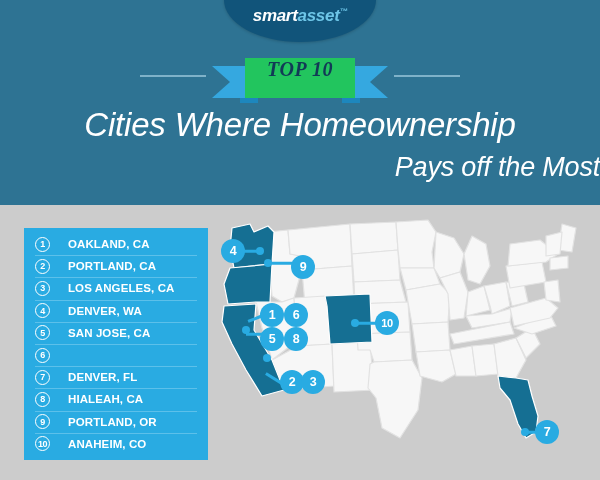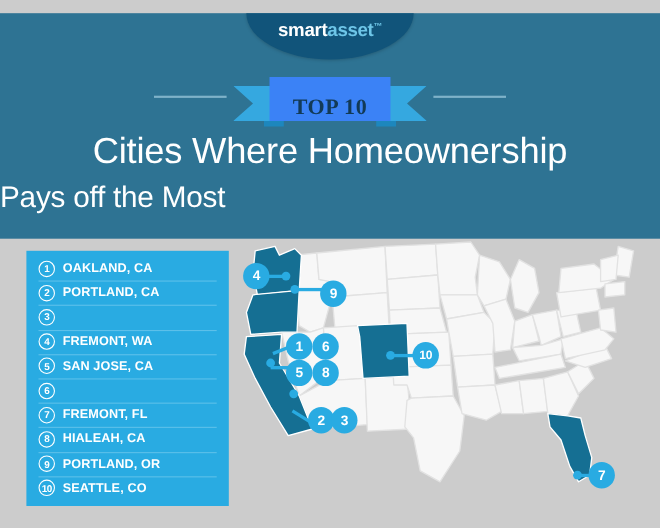--- a/index.html
+++ b/index.html
@@ -17,25 +17,26 @@
   #infographic {
     position: relative;
     width: 600px;
     height: 480px;
     background: #cccccc;
   }
 
   
   .header {
     position: absolute;
-    left: 0; top: 12px;
+    left: 0; top: 0;
     width: 600px;
     height: 205px;
     background: #2e7393;
     overflow: hidden;
+    font-style: italic;
   }
   .logo-pill {
     position: absolute;
     left: 50%;
     top: -34px;
     transform: translateX(-50%);
     width: 152px;
     height: 76px;
     border-radius: 0 0 76px 76px / 0 0 42px 42px;
     background: #11547a;
@@ -102,23 +103,23 @@
   .tail-shadow-left  { left: 240px; }
   .tail-shadow-right { right: 240px; }
 
   .ribbon-plate {
     position: absolute;
     left: 50%;
     top: 2px;
     transform: translateX(-50%);
     width: 110px;
     height: 40px;
-    background: #3b82f6;
+    background: #22c55e;
     display: flex;
-    align-items: flex-end;
+    align-items: flex-start;
     justify-content: center;
   }
   .ribbon-label {
     font-family: "Liberation Serif", serif;
     font-size: 20px;
     font-weight: 700;
     color: #123a56;
     letter-spacing: 0.5px;
   }
 
@@ -133,21 +134,21 @@
     font-size: 33px;
     font-weight: 300;
     letter-spacing: -0.2px;
     white-space: nowrap;
   }
   .title-sub {
     position: absolute;
     left: 0;
     top: 152px;
     width: 600px;
-    text-align: left;
+    text-align: right;
     color: #ffffff;
     font-size: 27px;
     font-weight: 300;
     letter-spacing: -0.2px;
     white-space: nowrap;
   }
 
   
   .list-panel {
     position: absolute;
@@ -185,21 +186,21 @@
     color: #ffffff;
     font-size: 9px;
     font-weight: 700;
     display: flex;
     align-items: center;
     justify-content: center;
     box-sizing: border-box;
     letter-spacing: -0.5px;
   }
   .rank-label {
-    margin-left: 7px;
+    margin-left: 18px;
     color: #ffffff;
     font-size: 11.5px;
     font-weight: 700;
     letter-spacing: 0.1px;
     white-space: nowrap;
   }
 
   
   .map-area {
     position: absolute;
@@ -276,47 +277,48 @@
       <div class="rank-row">
         <span class="rank-circle">1</span>
         <span class="rank-label">OAKLAND, CA</span>
       </div>
       <div class="rank-row">
         <span class="rank-circle">2</span>
         <span class="rank-label">PORTLAND, CA</span>
       </div>
       <div class="rank-row">
         <span class="rank-circle">3</span>
+        <span class="rank-label">LOS ANGELES, CA</span>
       </div>
       <div class="rank-row">
         <span class="rank-circle">4</span>
-        <span class="rank-label">FREMONT, WA</span>
+        <span class="rank-label">DENVER, WA</span>
       </div>
       <div class="rank-row">
         <span class="rank-circle">5</span>
         <span class="rank-label">SAN JOSE, CA</span>
       </div>
       <div class="rank-row">
         <span class="rank-circle">6</span>
       </div>
       <div class="rank-row">
         <span class="rank-circle">7</span>
-        <span class="rank-label">FREMONT, FL</span>
+        <span class="rank-label">DENVER, FL</span>
       </div>
       <div class="rank-row">
         <span class="rank-circle">8</span>
         <span class="rank-label">HIALEAH, CA</span>
       </div>
       <div class="rank-row">
         <span class="rank-circle">9</span>
         <span class="rank-label">PORTLAND, OR</span>
       </div>
       <div class="rank-row">
         <span class="rank-circle">10</span>
-        <span class="rank-label">SEATTLE, CO</span>
+        <span class="rank-label">ANAHEIM, CO</span>
       </div>
     </div>
 
   <div class="map-area">
     <svg class="map-svg" width="390" height="270" viewBox="0 0 390 270">
       <g fill="#f7f7f7" stroke="#e2e2e2" stroke-width="1.2" stroke-linejoin="round">
 
         <path d="M58,22 L78,20 L80,44 L92,46 L90,66 L84,88 L72,92 L62,86 L60,60 Z"></path>
 
         <path d="M78,20 L140,14 L142,56 L92,60 L90,46 L80,44 Z"></path>

